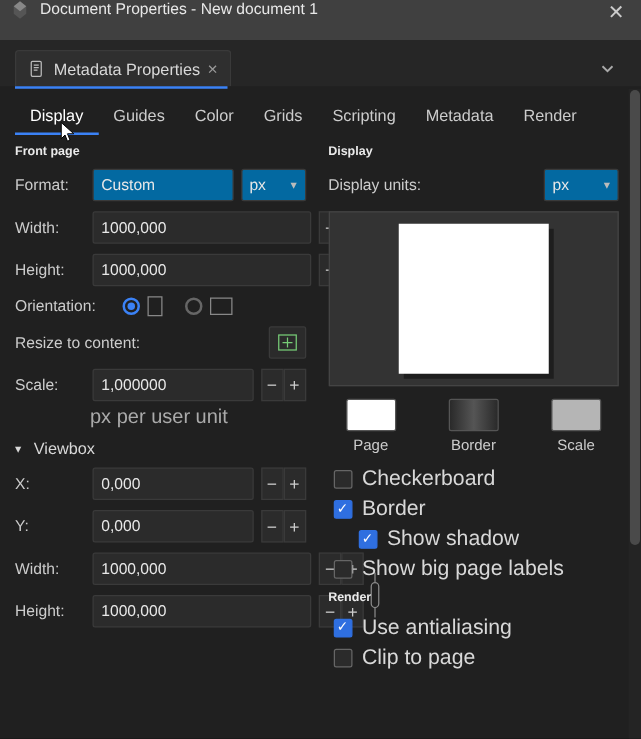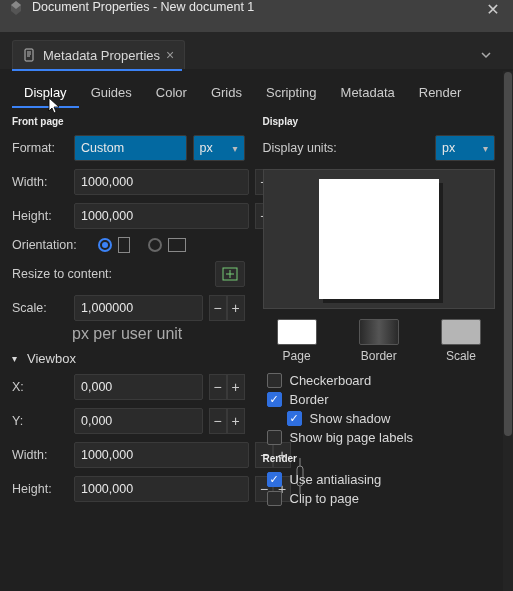--- a/index.html
+++ b/index.html
@@ -42,21 +42,21 @@
   .iconbtn { width:30px; height:26px; background:#2b2b2b; border:1px solid #3a3a3a; display:flex; align-items:center; justify-content:center; border-radius:2px; }
   .disclosure::before { content:"▾"; margin-right:4px; font-size:10px; }
   .preview { background:#333; border:1px solid #444; height:140px; display:flex; align-items:center; justify-content:center; margin-bottom:10px; }
   .page { width:120px; height:120px; background:#fff; box-shadow:4px 4px 0 rgba(0,0,0,.4); }
   .swatches { display:flex; gap:14px; justify-content:space-around; margin-bottom:10px; }
   .swatch { text-align:center; font-size:12px; color:#ccc; }
   .swatch .box { width:40px; height:26px; border:1px solid #555; margin:0 auto 4px; border-radius:2px; }
   .cb { width:15px; height:15px; border:1px solid #666; border-radius:2px; display:inline-flex; align-items:center; justify-content:center; background:#2b2b2b; }
   .cb.checked { background:#2f6fe0; border-color:#2f6fe0; }
   .cb.checked::after { content:"✓"; color:#fff; font-size:11px; line-height:1; }
-  .check-row { display:flex; align-items:center; gap:8px; margin:4px 0 4px 4px; font-size:13px; }
+  .check-row { display:flex; align-items:center; gap:8px; margin:4px 0 4px 4px; font-size:17px; }
   .check-row.indent { margin-left:24px; }
   .hint { font-size:16px; color:#aaa; margin-left:60px; margin-top:-4px; margin-bottom:8px; }
   svg { display:block; }
 </style>
 </head>
 <body>
 
 <div class="window">
   <div class="titlebar">
     <span class="icon">

